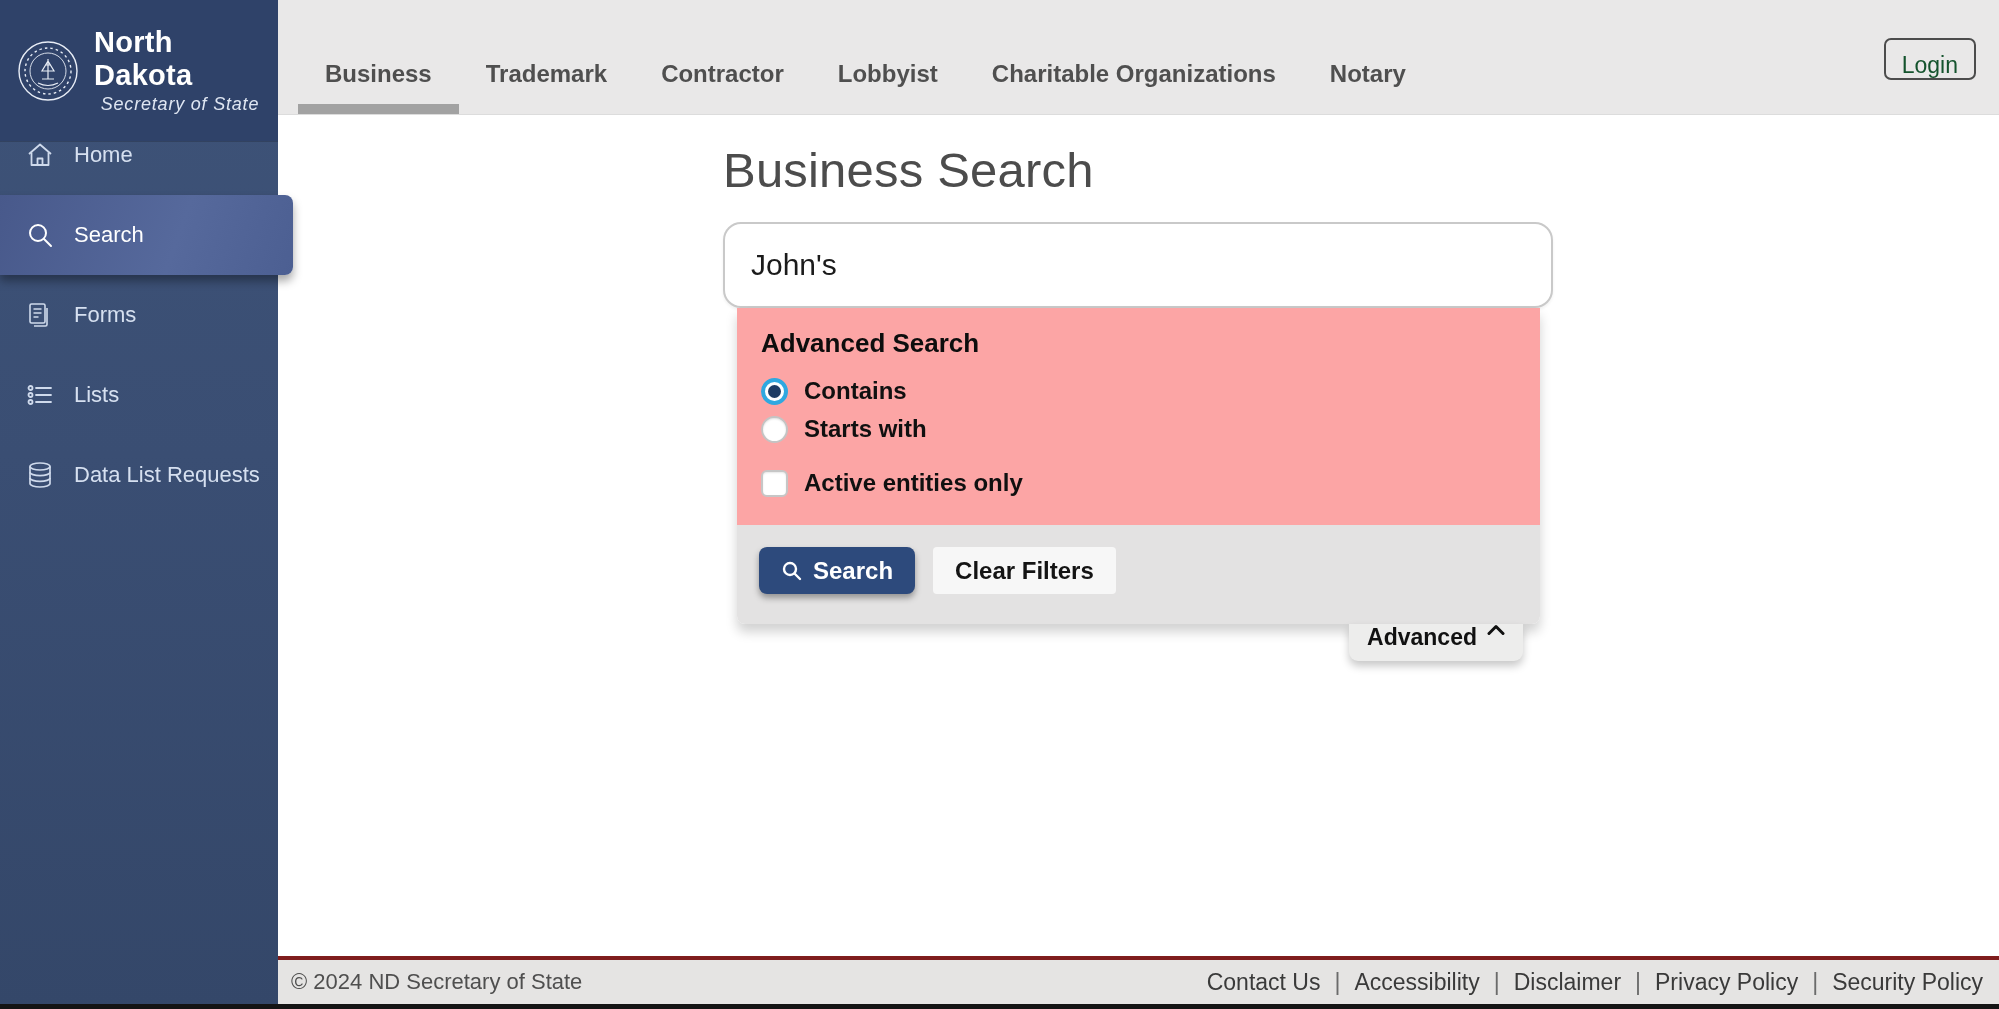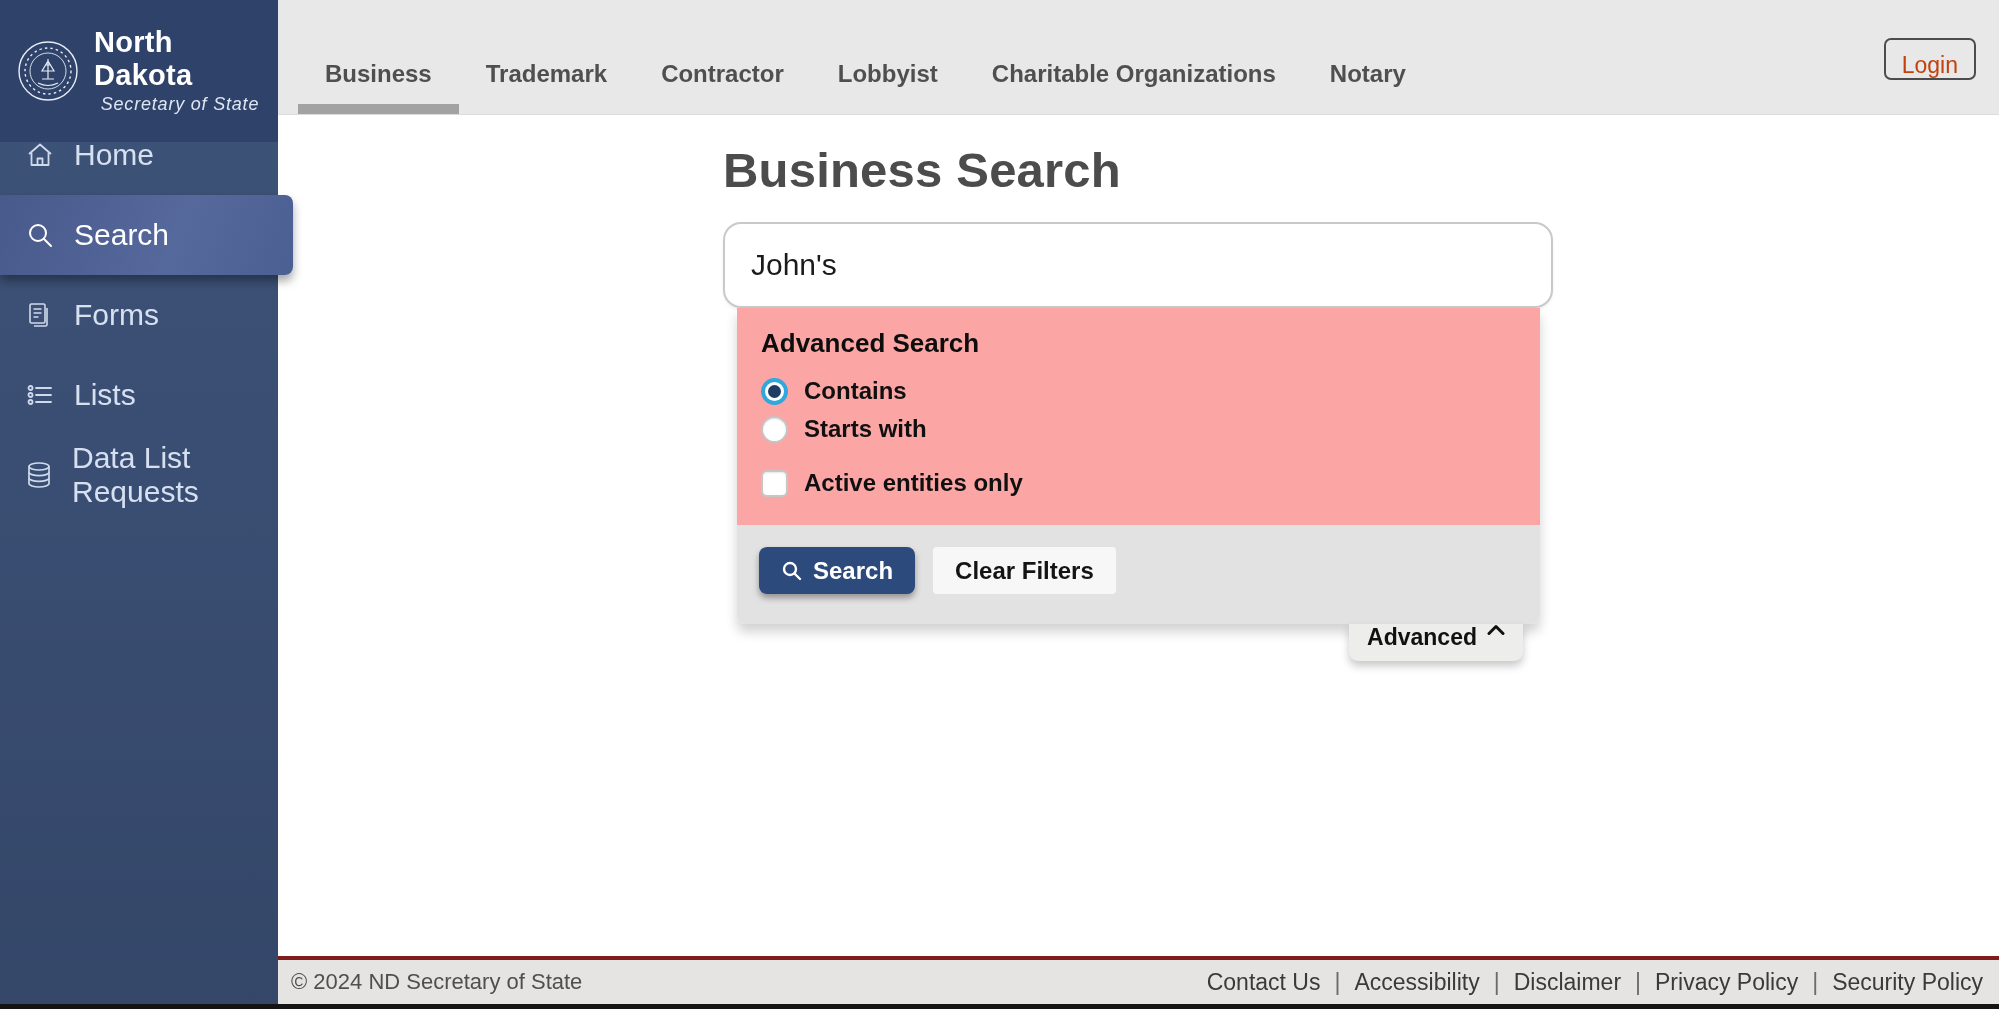--- a/index.html
+++ b/index.html
@@ -11,41 +11,41 @@
              background:linear-gradient(180deg,#3e5378 0%,#3a4e73 45%,#344769 100%); z-index:6; }
   .logo-block { height:141px; background:#2f4269; display:flex; align-items:center;
                 padding:0 12px 0 16px; gap:14px; box-shadow:0 1px 0 rgba(0,0,0,0.18); }
   .seal { flex:0 0 auto; }
   .brand { display:flex; flex-direction:column; align-items:center; }
   .brand-title { color:#ffffff; font-size:29px; font-weight:700; letter-spacing:0.3px; }
   .brand-subtitle { color:#dfe6f2; font-size:18px; font-style:italic; letter-spacing:0.8px; margin-top:2px; }
 
   .nav { position:absolute; top:115px; left:0; width:100%; }
   .nav-item { height:80px; display:flex; align-items:center; gap:18px; padding-left:24px;
-              color:#d6e0f0; font-size:30px; cursor:pointer; }
+              color:#d6e0f0; font-size:22px; cursor:pointer; }
   .nav-item .ico { width:32px; height:32px; display:flex; align-items:center; justify-content:center; }
   .nav-item.active { width:293px; border-radius:0 8px 8px 0; color:#ffffff;
               background:linear-gradient(110deg,#48598b 0%,#56699c 60%,#4c5f92 100%);
               box-shadow:0 6px 10px rgba(0,0,0,0.35); }
 
   
   .header { position:absolute; left:278px; right:0; top:0; height:115px; background:#e9e8e8;
             border-bottom:1px solid #dcdcdc; z-index:4; }
   .tabs { position:absolute; left:20px; bottom:0; height:115px; display:flex; }
   .tab { position:relative; padding:0 27px; display:flex; align-items:flex-end; height:115px;
          padding-bottom:26px; font-size:24px; font-weight:600; color:#4f4f4f; cursor:pointer; white-space:nowrap; }
   .tab.active::after { content:""; position:absolute; left:0; right:0; bottom:0; height:10px; background:#a2a2a2; }
   .login-btn { position:absolute; top:38px; right:23px; height:42px; padding:12px 16px; min-width:76px;
                background:transparent; border:2px solid #4c4c4c; border-radius:7px;
-               font-family:"Liberation Sans",sans-serif; font-size:23px; color:#c2410c; cursor:pointer; }
+               font-family:"Liberation Sans",sans-serif; font-size:23px; color:#14532d; cursor:pointer; }
 
   
   .content { position:absolute; left:278px; top:116px; right:0; bottom:45px; background:#ffffff; }
   .main-inner { position:absolute; left:445px; top:26px; width:830px; }
-  .page-title { font-size:49px; font-weight:700; color:#4c4c4c; letter-spacing:0.2px; }
+  .page-title { font-size:49px; font-weight:400; color:#4c4c4c; letter-spacing:0.2px; }
   .search-input { margin-top:24px; width:830px; height:86px; border:2px solid #c9c9c9; border-radius:18px;
                   font-family:"Liberation Sans",sans-serif; font-size:30px; color:#1b1b1b; padding:0 26px;
                   background:#fff; box-shadow:0 2px 3px rgba(0,0,0,0.06); outline:none; display:block; }
 
   .panel-wrap { position:relative; margin-left:14px; width:803px; }
   .panel { border-radius:0 0 8px 8px; box-shadow:0 8px 12px rgba(0,0,0,0.18); }
   .panel-body { background:#fca5a5; padding:20px 24px 28px; }
   .panel-heading { font-size:26px; font-weight:700; color:#0d0d0d; margin-bottom:18px; }
   .opt-row { display:flex; align-items:center; gap:16px; margin-bottom:10px; cursor:pointer; }
   .radio { width:27px; height:27px; border-radius:50%; background:#fff; flex:0 0 auto; position:relative;

